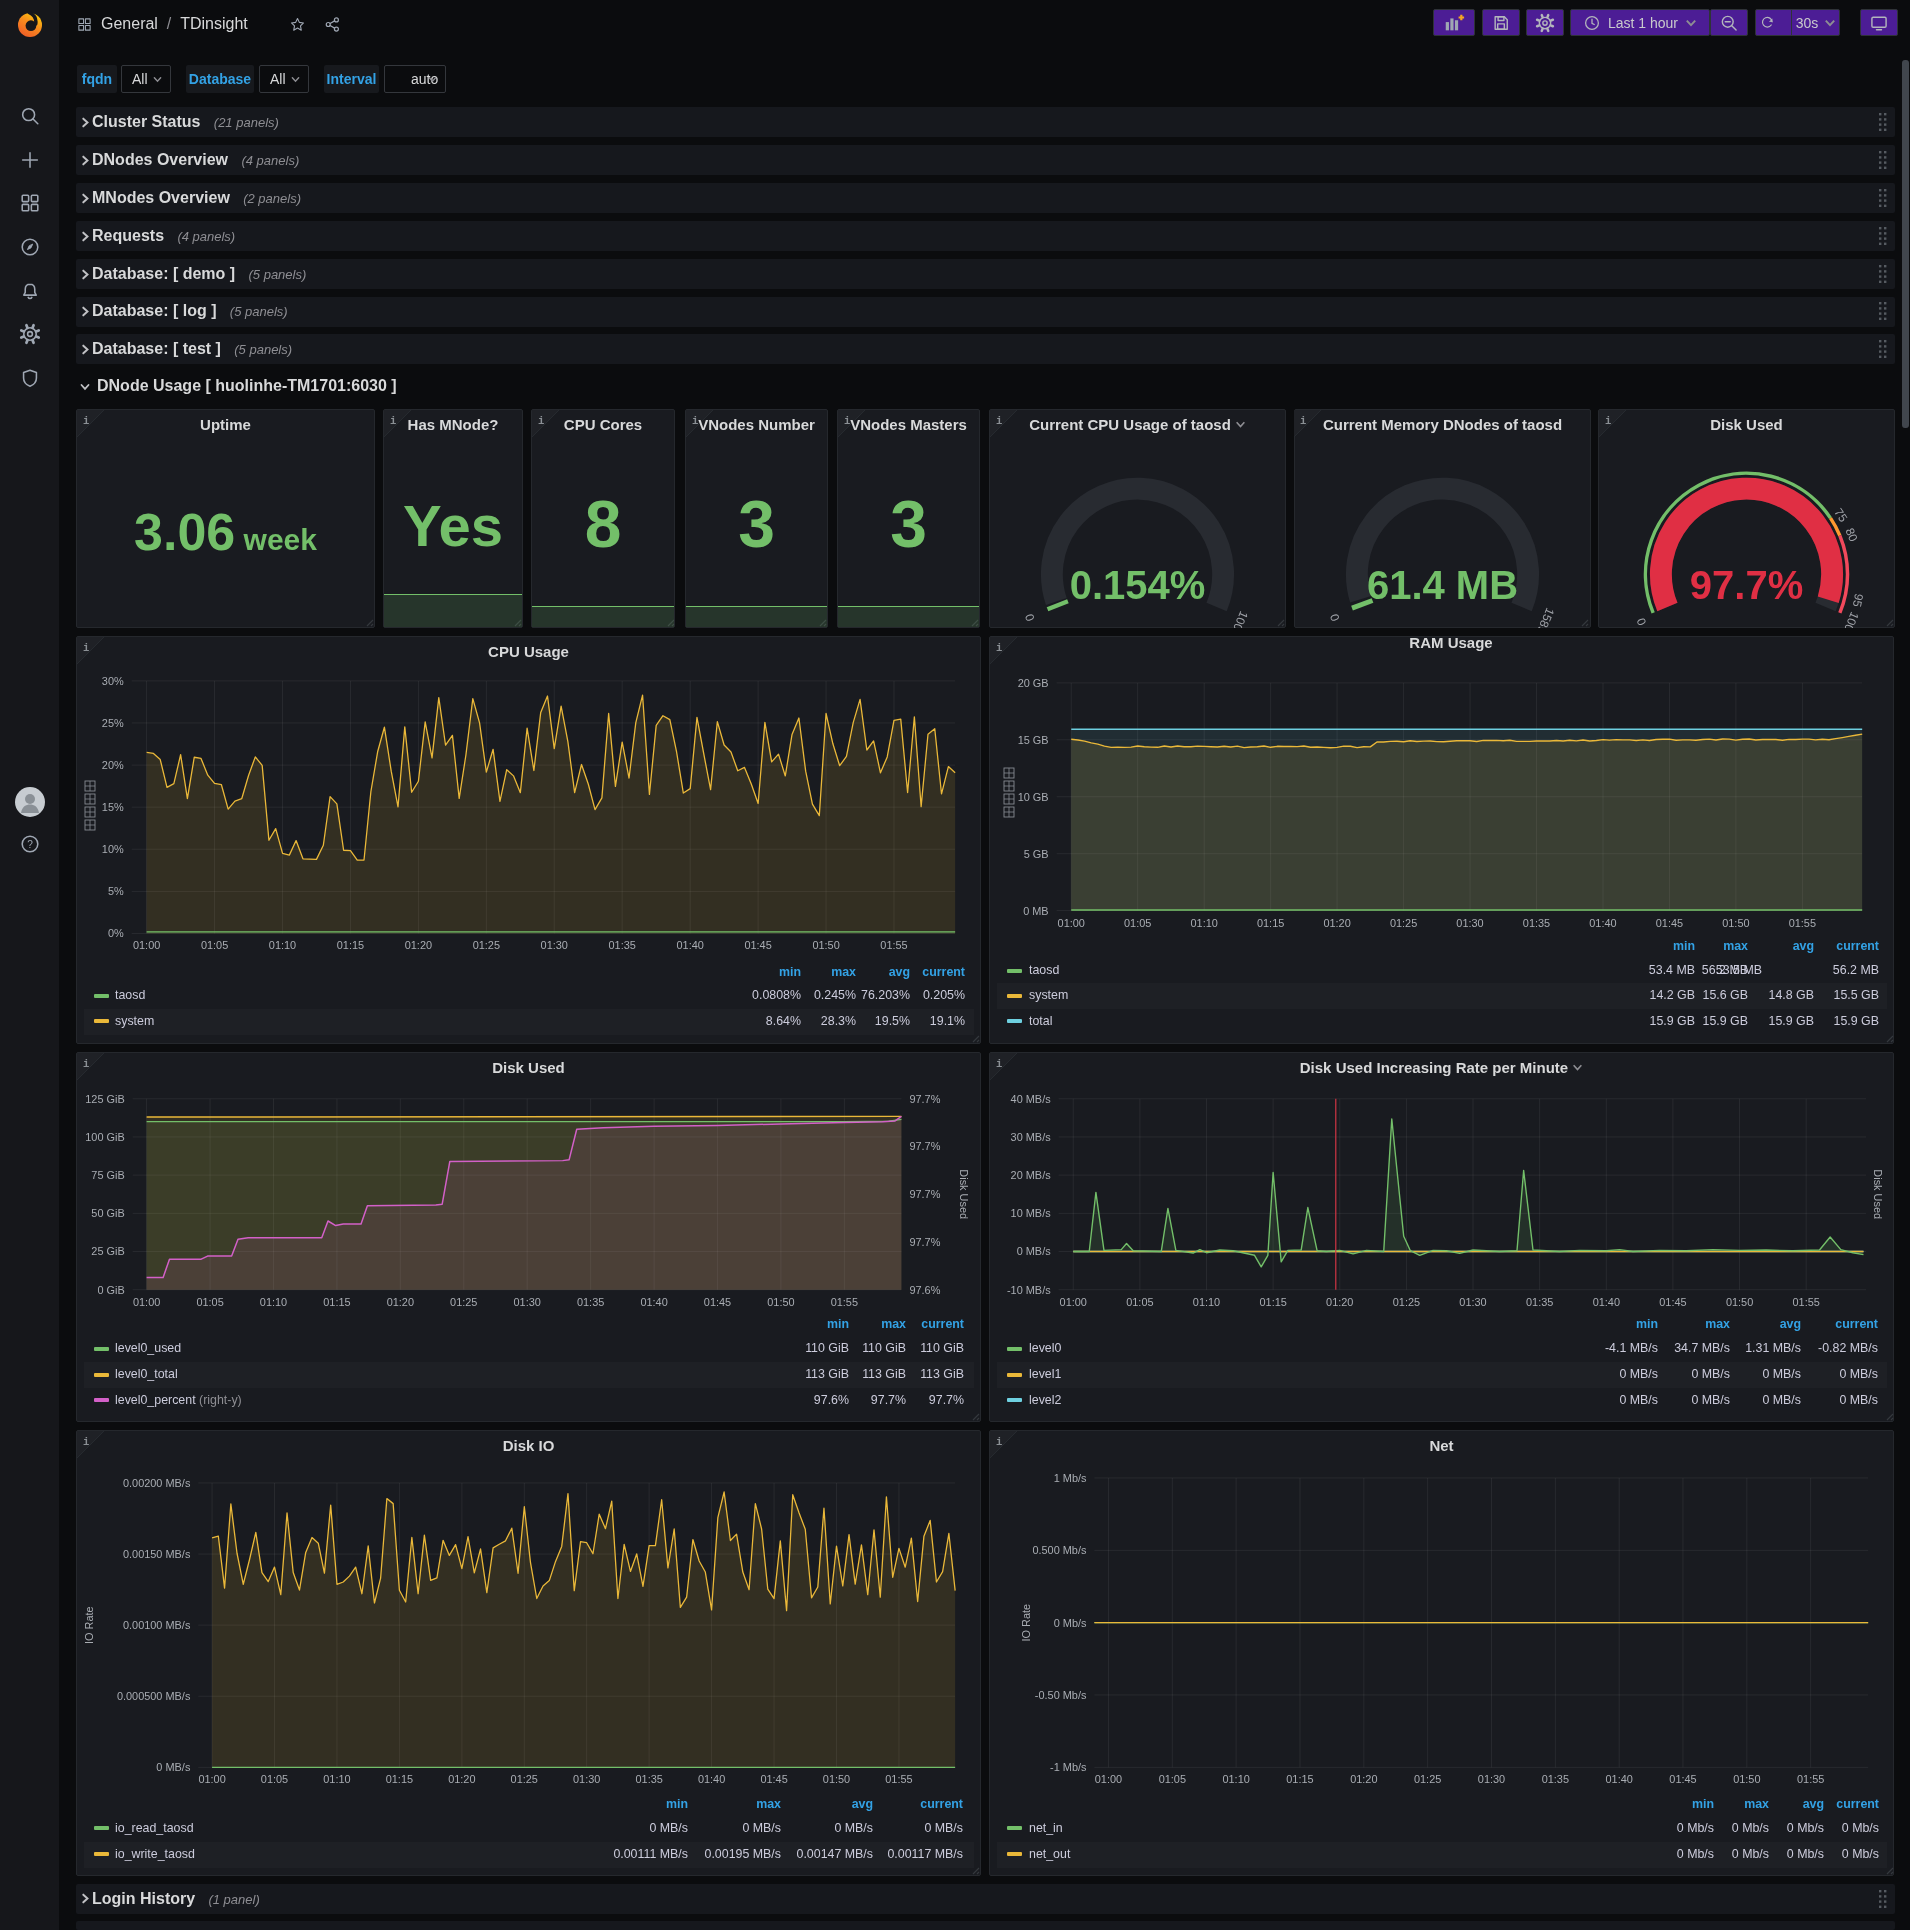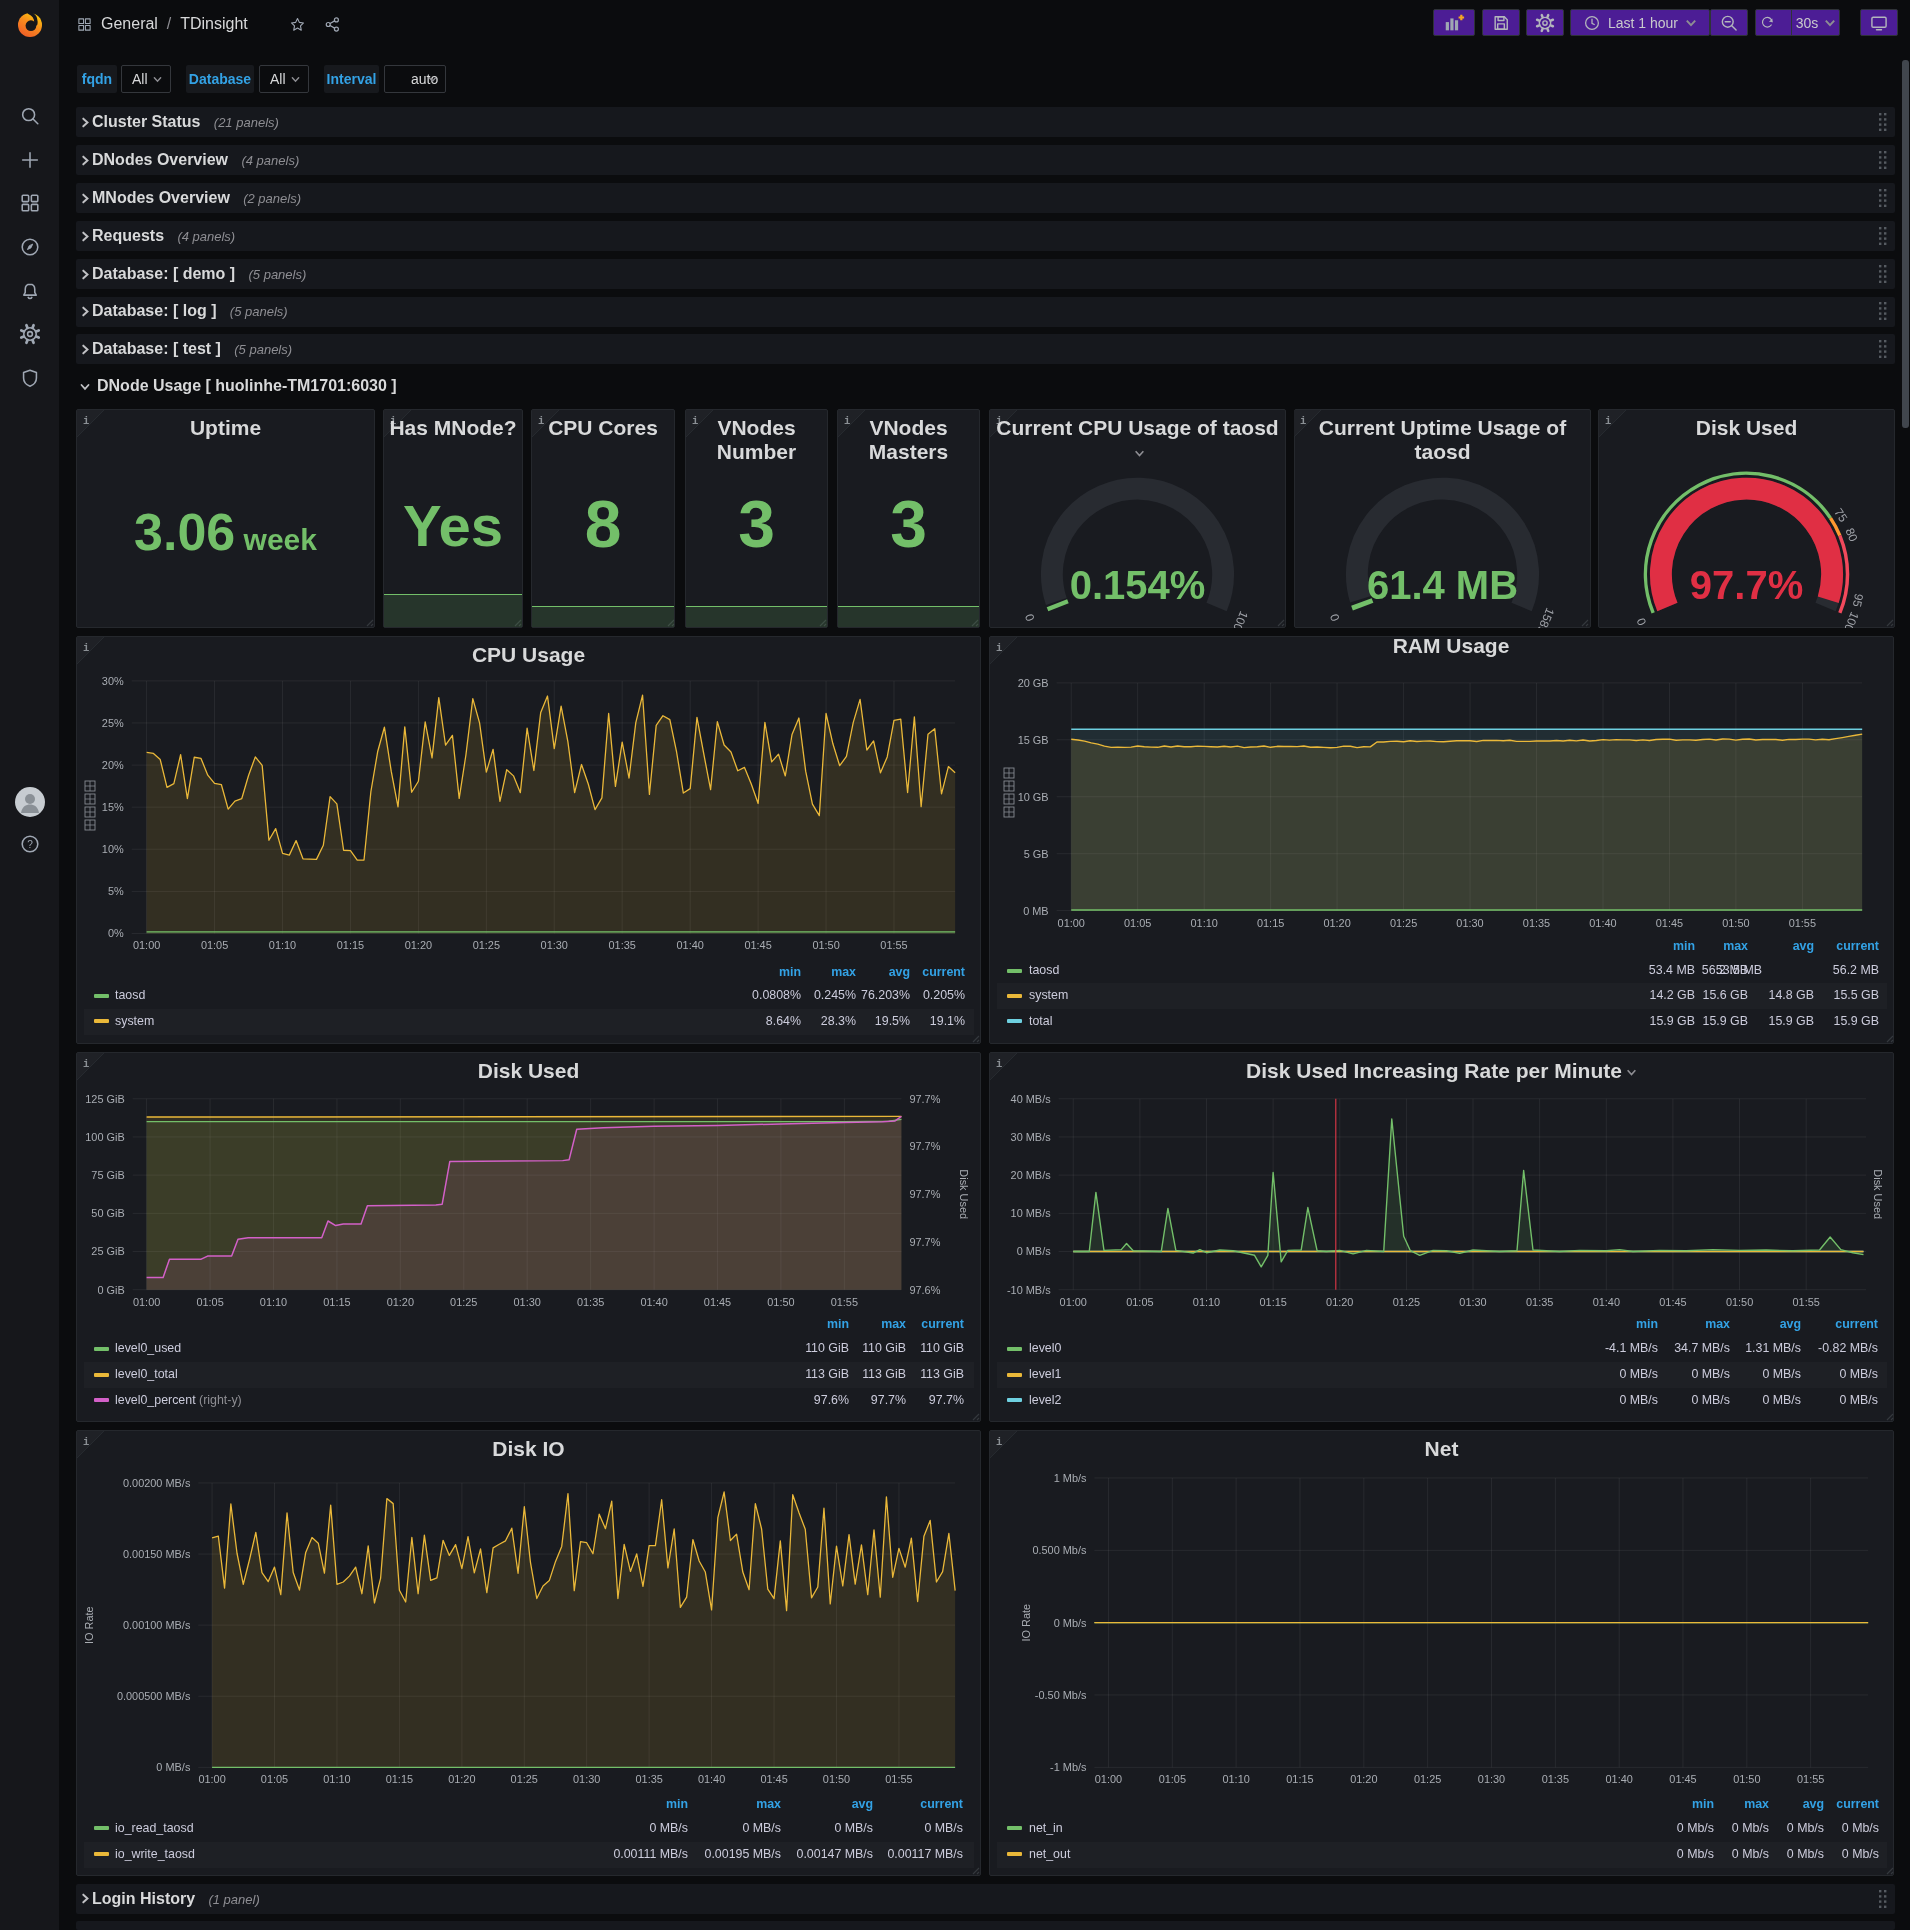--- a/index.html
+++ b/index.html
@@ -1,18 +1,18 @@
 <!DOCTYPE html>
 <html><head><meta charset="utf-8"><style>
 *{margin:0;padding:0;box-sizing:border-box}
 body{font-family:"Liberation Sans",sans-serif;background:#0b0c0e}
 #page{position:relative;width:1910px;height:1930px;background:#0b0c0e;overflow:hidden}
 .abs{position:absolute}
 .panel{position:absolute;background:#191b20;border:1px solid #25282d;border-radius:2px}
-.ptitle{position:absolute;left:0;right:0;top:7px;text-align:center;font-size:21px;font-weight:700;color:#d8d9da;letter-spacing:0}
+.ptitle{position:absolute;left:0;right:0;top:7px;text-align:center;font-size:15px;font-weight:700;color:#d8d9da;letter-spacing:0}
 .rowbar{position:absolute;background:#16181d;border-radius:2px;height:30px}
 .rowtitle{font-size:16px;font-weight:700;color:#d8d9da}
 .npanels{font-size:13px;font-style:italic;color:#8e8e93;font-weight:400}
 .btn{position:absolute;background:#4c1d95;border:1px solid #2f3338;border-radius:2px;height:27px;display:flex;align-items:center;justify-content:center;color:#c9cacc;font-size:14px}
 .legname{font-size:12.4px;color:#ccccdc}
 .legval{font-size:12.4px;color:#ccccdc;position:absolute;transform:translateX(-100%);white-space:nowrap}
 .leghead{font-size:12.4px;font-weight:700;color:#33a2e5;position:absolute;transform:translateX(-100%)}
 </style></head><body>
 <div id="page">
 
@@ -349,21 +349,21 @@
 <div class="abs" style="left:989px;top:563px;width:297px;text-align:center;color:#73bf69;font-size:40px;font-weight:700">0.154%</div>
 <div class="panel" style="left:1294px;top:409px;width:297px;height:219px"></div>
 <svg class="abs" style="left:1580px;top:618px" width="9" height="9" viewBox="0 0 9 9">
       <path d="M8 2 L2 8 M8 6 L6 8" stroke="#34383d" stroke-width="1.2"></path>
     </svg>
 <svg class="abs" style="left:1294px;top:410px" width="27" height="27" viewBox="0 0 27 27">
       <polygon points="0,0 27,0 0,27" fill="#1f2126"></polygon>
       <line x1="27" y1="0" x2="0" y2="27" stroke="#262a2f" stroke-width="1"></line>
       <text x="6" y="14" font-size="10.5" font-weight="bold" fill="#8b9095" font-family="Liberation Mono">i</text>
     </svg>
-<div class="ptitle" style="left:1294px;top:416px;width:297px">Current Uptime Usage of taosd</div>
+<div class="ptitle" style="left:1294px;top:416px;width:297px">Current Memory DNodes of taosd</div>
 <div class="abs" style="left:1294px;top:409px;width:297px;height:219px">
       <svg width="297" height="219" style="position:absolute;left:0;top:0;" viewBox="0 0 298 220">
         <path d="M 66.76 191.14 A 86 86 0 1 1 228.45 198.91" fill="none" stroke="#282b31" stroke-width="22" stroke-linecap="butt"></path>
         <line x1="78.7" y1="192.3" x2="58.1" y2="200.0" stroke="#73bf69" stroke-width="4.9"></line>
         <text x="44.69411909276417" y="207.96423590914924" font-family="Liberation Sans, sans-serif" font-size="12" fill="#9fa2a8" text-anchor="middle" font-weight="normal" transform="rotate(-110.0 44.69411909276417 207.96423590914924)" style="">0</text>
         <text x="248.77898951121898" y="211.3298106954297" font-family="Liberation Sans, sans-serif" font-size="12" fill="#9fa2a8" text-anchor="middle" font-weight="normal" transform="rotate(112.5 248.77898951121898 211.3298106954297)" style="">1589</text>
       </svg>
     </div>
 <div class="abs" style="left:1294px;top:563px;width:297px;text-align:center;color:#73bf69;font-size:40px;font-weight:700">61.4 MB</div>
 <div class="panel" style="left:1598px;top:409px;width:297px;height:219px"></div>

